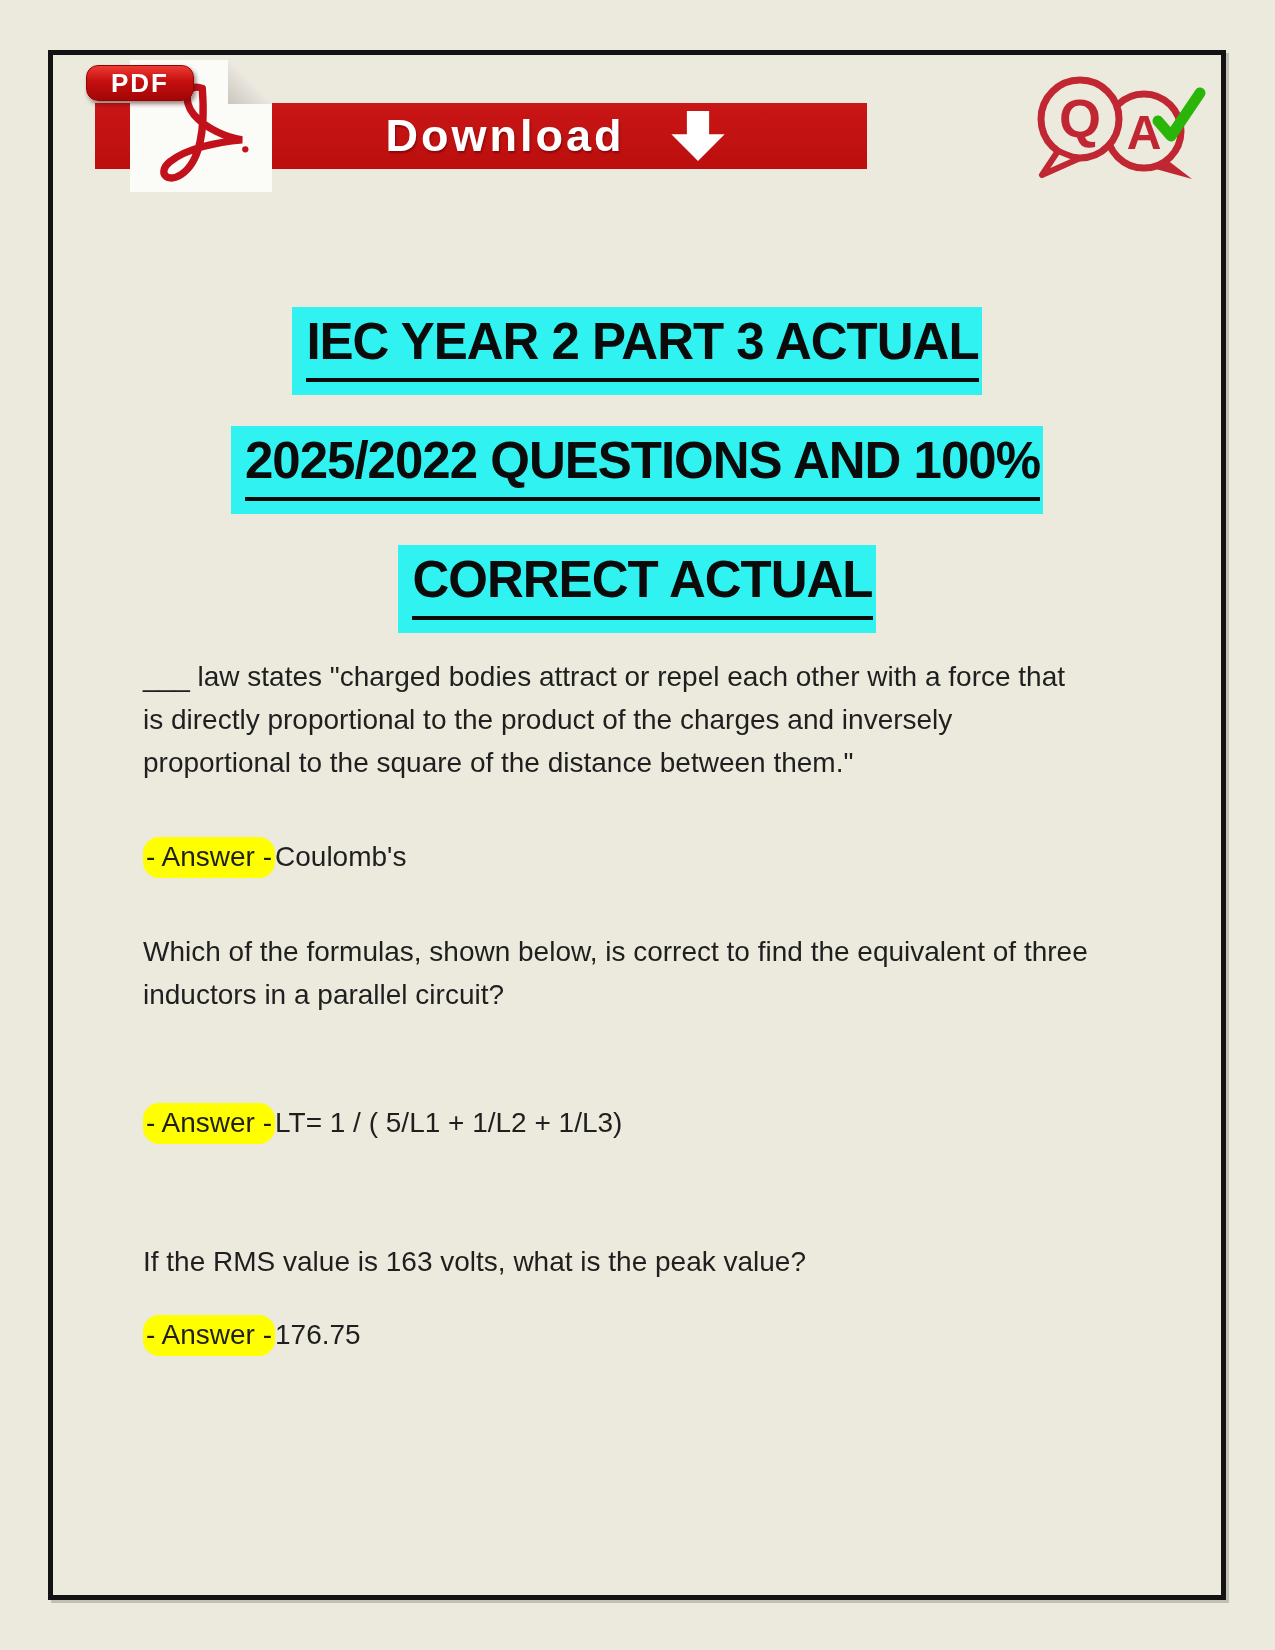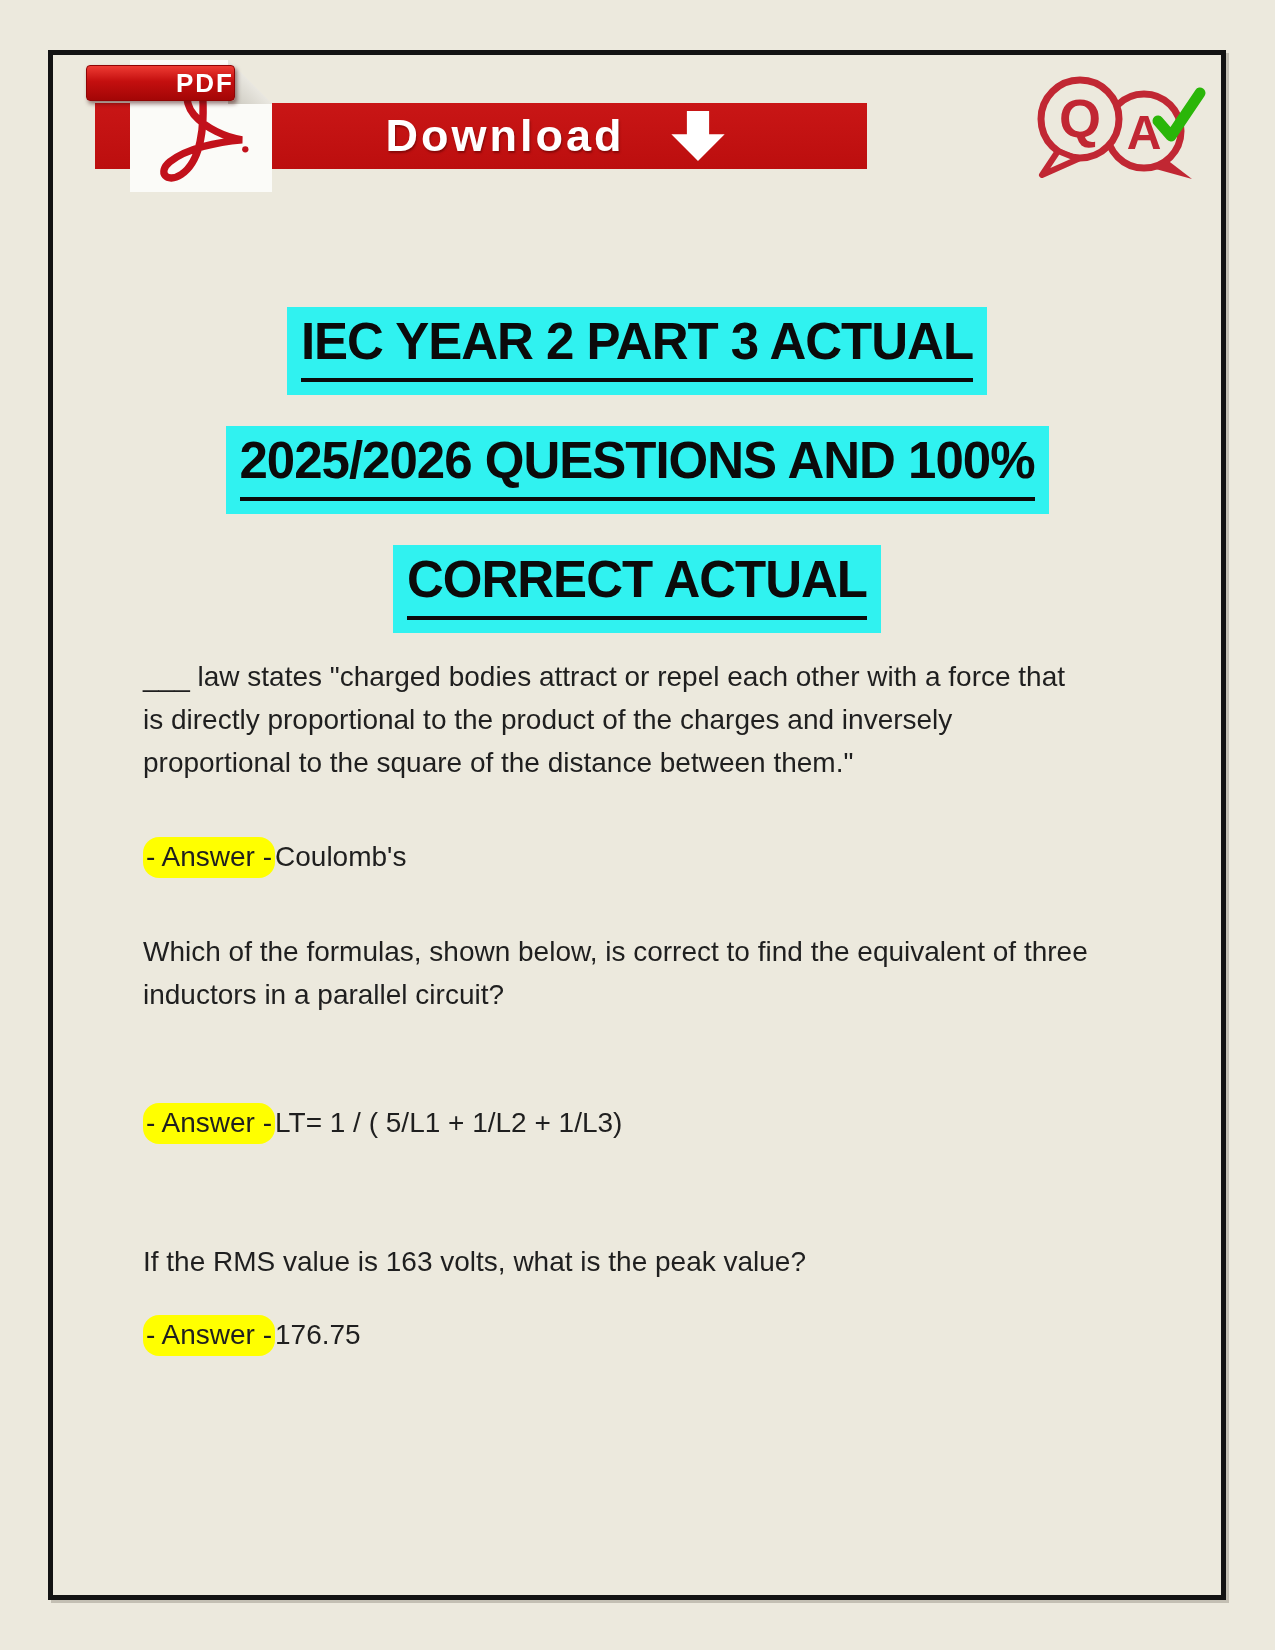--- a/index.html
+++ b/index.html
@@ -41,37 +41,37 @@
     clip-path:polygon(0 0, calc(100% - 44px) 0, 100% 44px, 100% 100%, 0 100%);
     filter:drop-shadow(3px 4px 4px rgba(60,55,40,.45));
   }
   .fold {
     position:absolute; left:142px; top:0; width:44px; height:44px;
     background:linear-gradient(225deg, rgba(0,0,0,0) 50%, #E9E7E0 50%, #C9C6BC 100%);
     z-index:3;
   }
   .acro-swoosh { position:absolute; left:56px; top:20px; width:110px; height:105px; z-index:3; }
   .pdf-tag {
-    position:absolute; left:0; top:5px; width:149px; height:36px;
+    position:absolute; left:0; top:5px; width:108px; height:36px;
     background:linear-gradient(#EE3B33 0%, #C40F0F 45%, #A30606 100%);
-    border-radius:4px; border:1px solid #8F0404;
+    border-radius:12px; border:1px solid #8F0404;
     box-shadow:2px 3px 4px rgba(60,10,10,.5);
-    display:flex; align-items:center; justify-content:flex-end;
+    display:flex; align-items:center; justify-content:center;
     z-index:4;
   }
   .pdf-tag span { color:#fff; font-weight:bold; font-size:26px; letter-spacing:2px; }
 
   .qa-logo { position:absolute; left:975px; top:18px; width:180px; height:120px; }
 
   
   .title-block { position:absolute; left:0; top:252px; width:100%; text-align:center; }
   .title-line { margin-bottom:31px; line-height:66px; }
   .hl {
     display:inline-block; background:#30F2F0;
-    padding:2px 14px 8px 14px;
+    padding:2px 3px 8px 14px;
   }
   .ul {
     display:inline-block;
     font-weight:bold; font-size:51px; color:#0B0B0B;
     letter-spacing:-1px;
     border-bottom:4px solid #0B0B0B; padding-bottom:3px;
     font-family:"Liberation Sans","DejaVu Sans",sans-serif;
   }
 
   
@@ -123,21 +123,21 @@
     <text x="52" y="64" text-anchor="middle" font-size="54" font-weight="bold" fill="#C12733" font-family="Liberation Sans, DejaVu Sans, sans-serif">Q</text>
     <text x="116" y="76" text-anchor="middle" font-size="48" font-weight="bold" fill="#C12733" font-family="Liberation Sans, DejaVu Sans, sans-serif">A</text>
     <path d="M130 48 L143 63 L172 20" fill="none" stroke="#2AB609" stroke-width="11" stroke-linecap="round" stroke-linejoin="round"></path>
   </svg>
 
   <div class="title-block">
     <div class="title-line">
       <span class="hl"><span class="ul">IEC YEAR 2 PART 3 ACTUAL</span></span>
     </div>
     <div class="title-line">
-      <span class="hl"><span class="ul">2025/2026 QUESTIONS AND 100%</span></span>
+      <span class="hl"><span class="ul">2025/2022 QUESTIONS AND 100%</span></span>
     </div>
     <div class="title-line">
       <span class="hl"><span class="ul">CORRECT ACTUAL</span></span>
     </div>
   </div>
 
   <div class="qa-question q1">___ law states "charged bodies attract or repel each other with a force that is directly proportional to the product of the charges and inversely proportional to the square of the distance between them."</div>
   <div class="qa-answer a1">
     <span class="answer-label">- Answer -</span><span>Coulomb's</span>
   </div>

